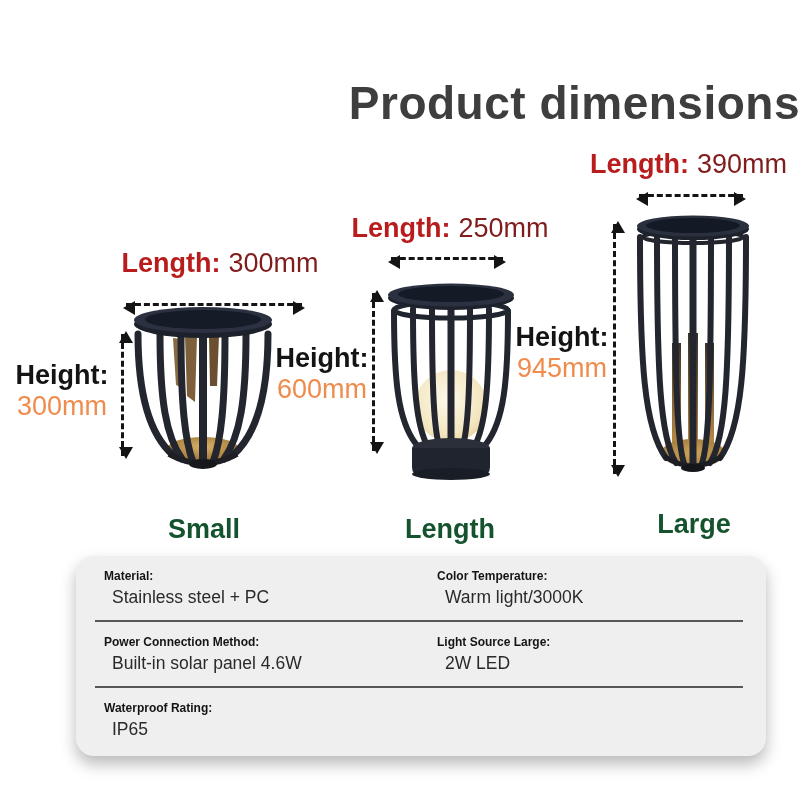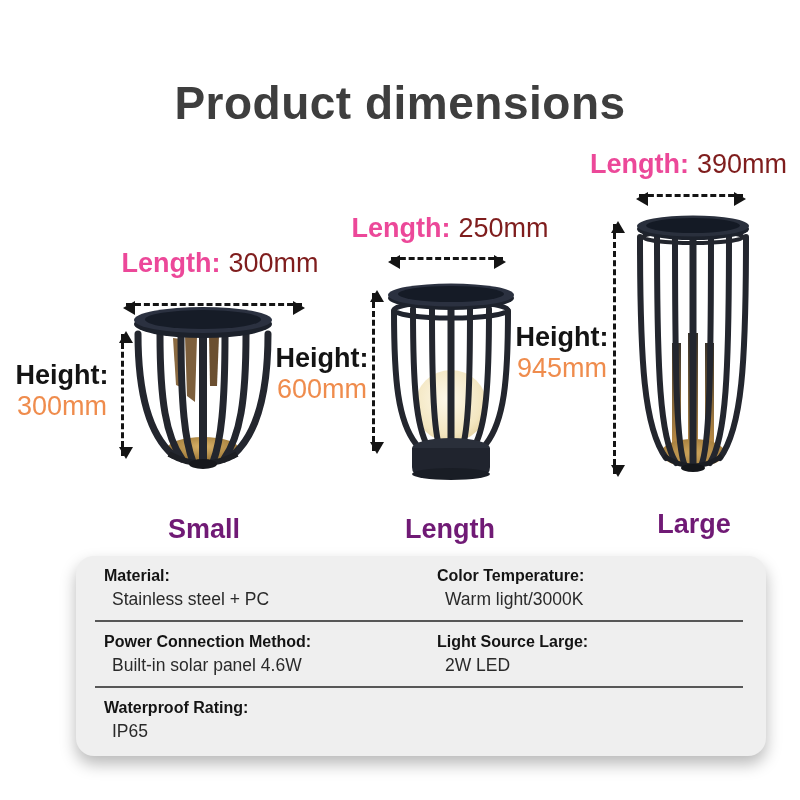--- a/index.html
+++ b/index.html
@@ -1,49 +1,49 @@
 <!DOCTYPE html>
 <html><head>
 <meta charset="utf-8">
 <style>
   html,body{margin:0;padding:0;background:#ffffff;}
   body{width:800px;height:800px;position:relative;overflow:hidden;
        font-family:"Liberation Sans",sans-serif;color:#111;}
   .abs{position:absolute;}
 
   
-  .title{left:0;top:76px;width:800px;text-align:center;
+  .title{left:0;top:76px;width:800px;text-align:right;
          font-size:46px;font-weight:700;color:#3e3e3e;letter-spacing:.5px;}
 
   
   .dim-line{white-space:nowrap;text-align:center;font-size:27px;}
-  .dim-line .lbl{font-weight:700;color:#ec4899;}
+  .dim-line .lbl{font-weight:700;color:#b91c1c;}
   .dim-line .val{font-weight:400;color:#7f1d1d;margin-left:8px;}
   .hblock{text-align:center;font-size:27px;line-height:1.16;}
   .hblock .lbl{font-weight:700;color:#141414;display:block;}
   .hblock .val{font-weight:400;color:#ef8c4d;display:block;}
 
-  .size-name{text-align:center;font-size:27px;font-weight:600;color:#701a75;}
+  .size-name{text-align:center;font-size:27px;font-weight:600;color:#14532d;}
 
   
   .arrow-h{height:0;border-top:3px dashed #141414;}
   .arrow-h::before,.arrow-h::after{content:"";position:absolute;top:-5.5px;width:0;height:0;border-style:solid;}
   .arrow-h::before{left:-3px;border-width:7px 12px 7px 0;border-color:transparent #141414 transparent transparent;}
   .arrow-h::after{right:-3px;border-width:7px 0 7px 12px;border-color:transparent transparent transparent #141414;}
   .arrow-v{width:0;border-left:3px dashed #141414;}
   .arrow-v::before,.arrow-v::after{content:"";position:absolute;left:-5.5px;width:0;height:0;border-style:solid;}
   .arrow-v::before{top:-3px;border-width:0 7px 12px 7px;border-color:transparent transparent #141414 transparent;}
   .arrow-v::after{bottom:-3px;border-width:12px 7px 0 7px;border-color:#141414 transparent transparent transparent;}
 
   
   .panel{left:76px;top:556px;width:690px;height:200px;background:#efefef;
          border-radius:18px;box-shadow:0 8px 16px rgba(0,0,0,.28);}
   .spec-row{display:grid;grid-template-columns:333px 1fr;height:64px;
             align-content:center;padding-left:28px;box-sizing:border-box;}
-  .spec-cell .k{font-size:16px;font-weight:700;color:#141414;margin-bottom:4px;}
+  .spec-cell .k{font-size:12px;font-weight:700;color:#141414;margin-bottom:4px;}
   .spec-cell .v{font-size:17.5px;font-weight:400;color:#2a2a2a;margin-left:8px;}
   .divider{height:0;border-top:2px solid #575757;margin:0 23px 0 19px;}
 </style>
 </head>
 <body>
 
 <div class="abs title">Product dimensions</div>
 
 <div class="abs dim-line" style="left:120px;top:248px;width:200px;">
   <span class="lbl">Length:</span><span class="val">300mm</span>

